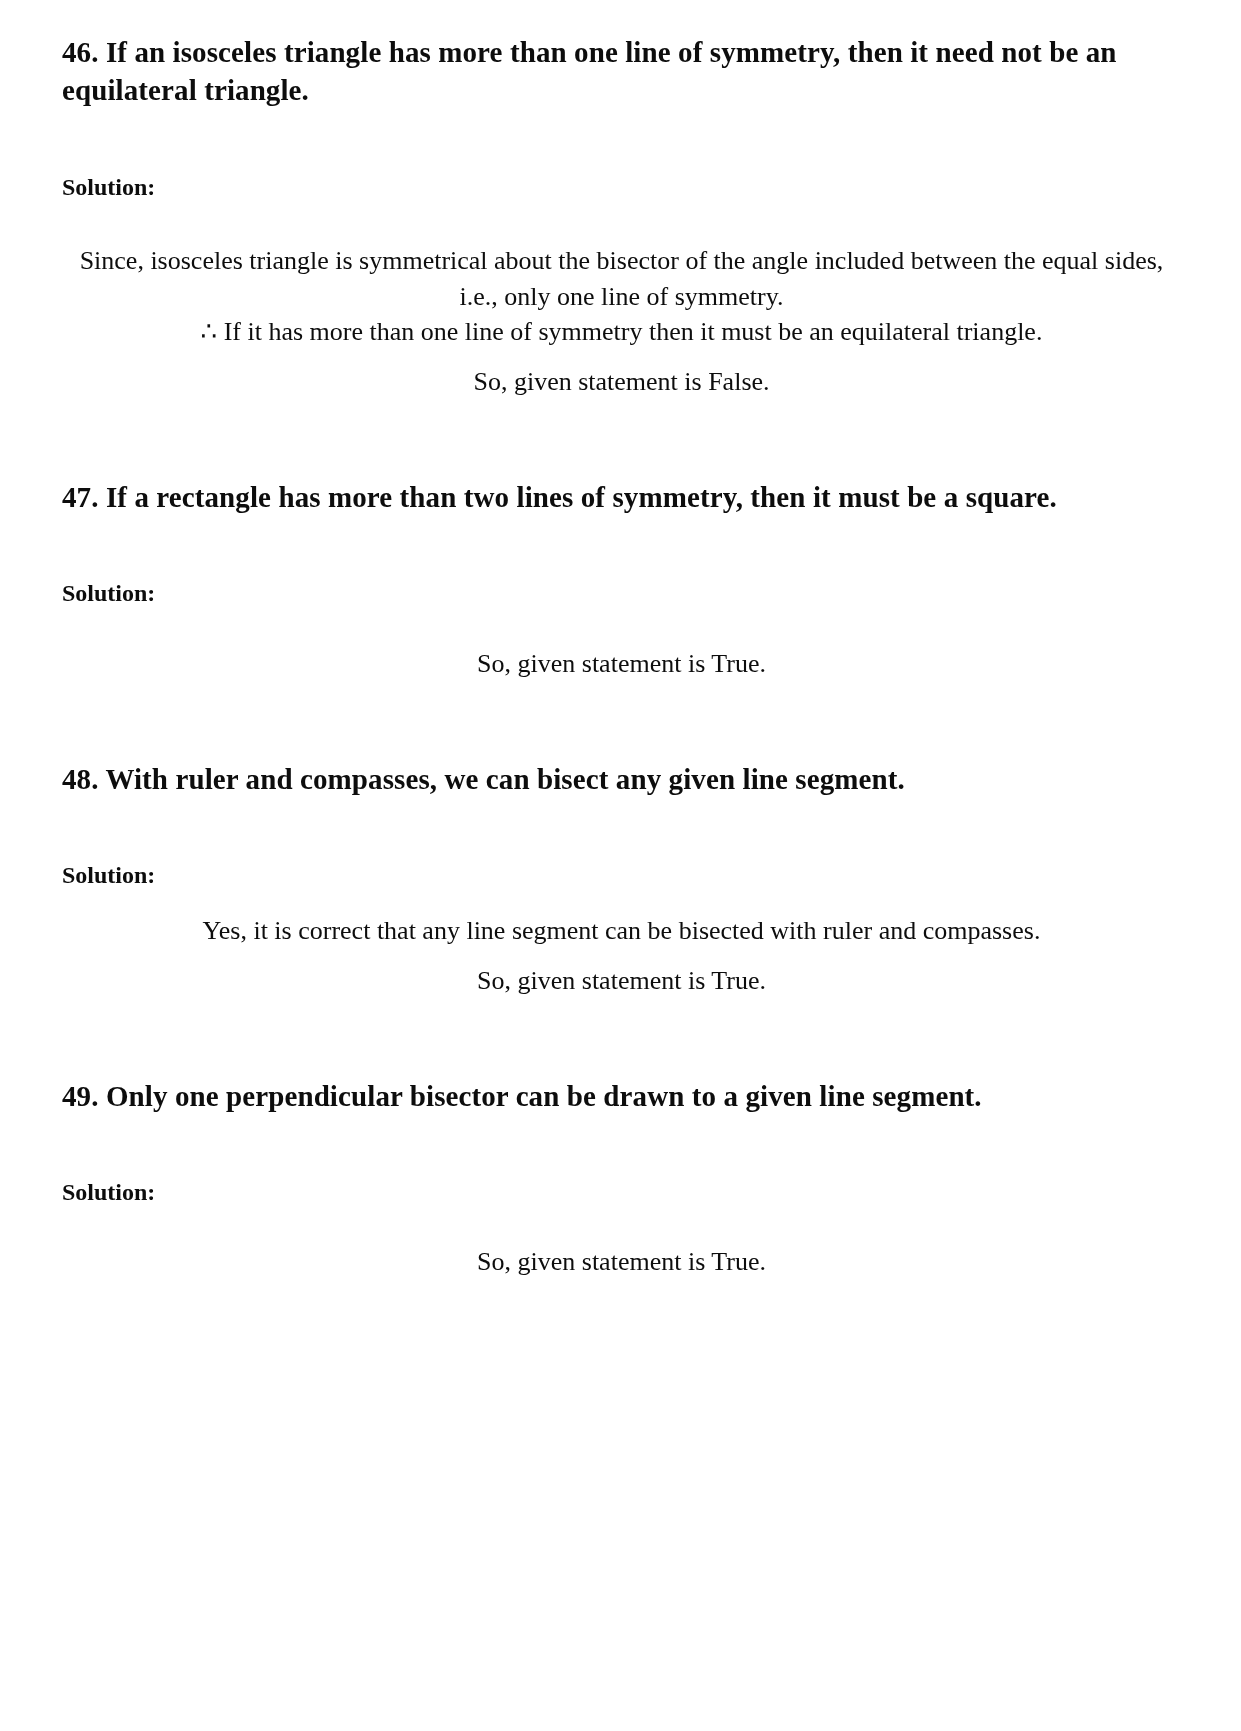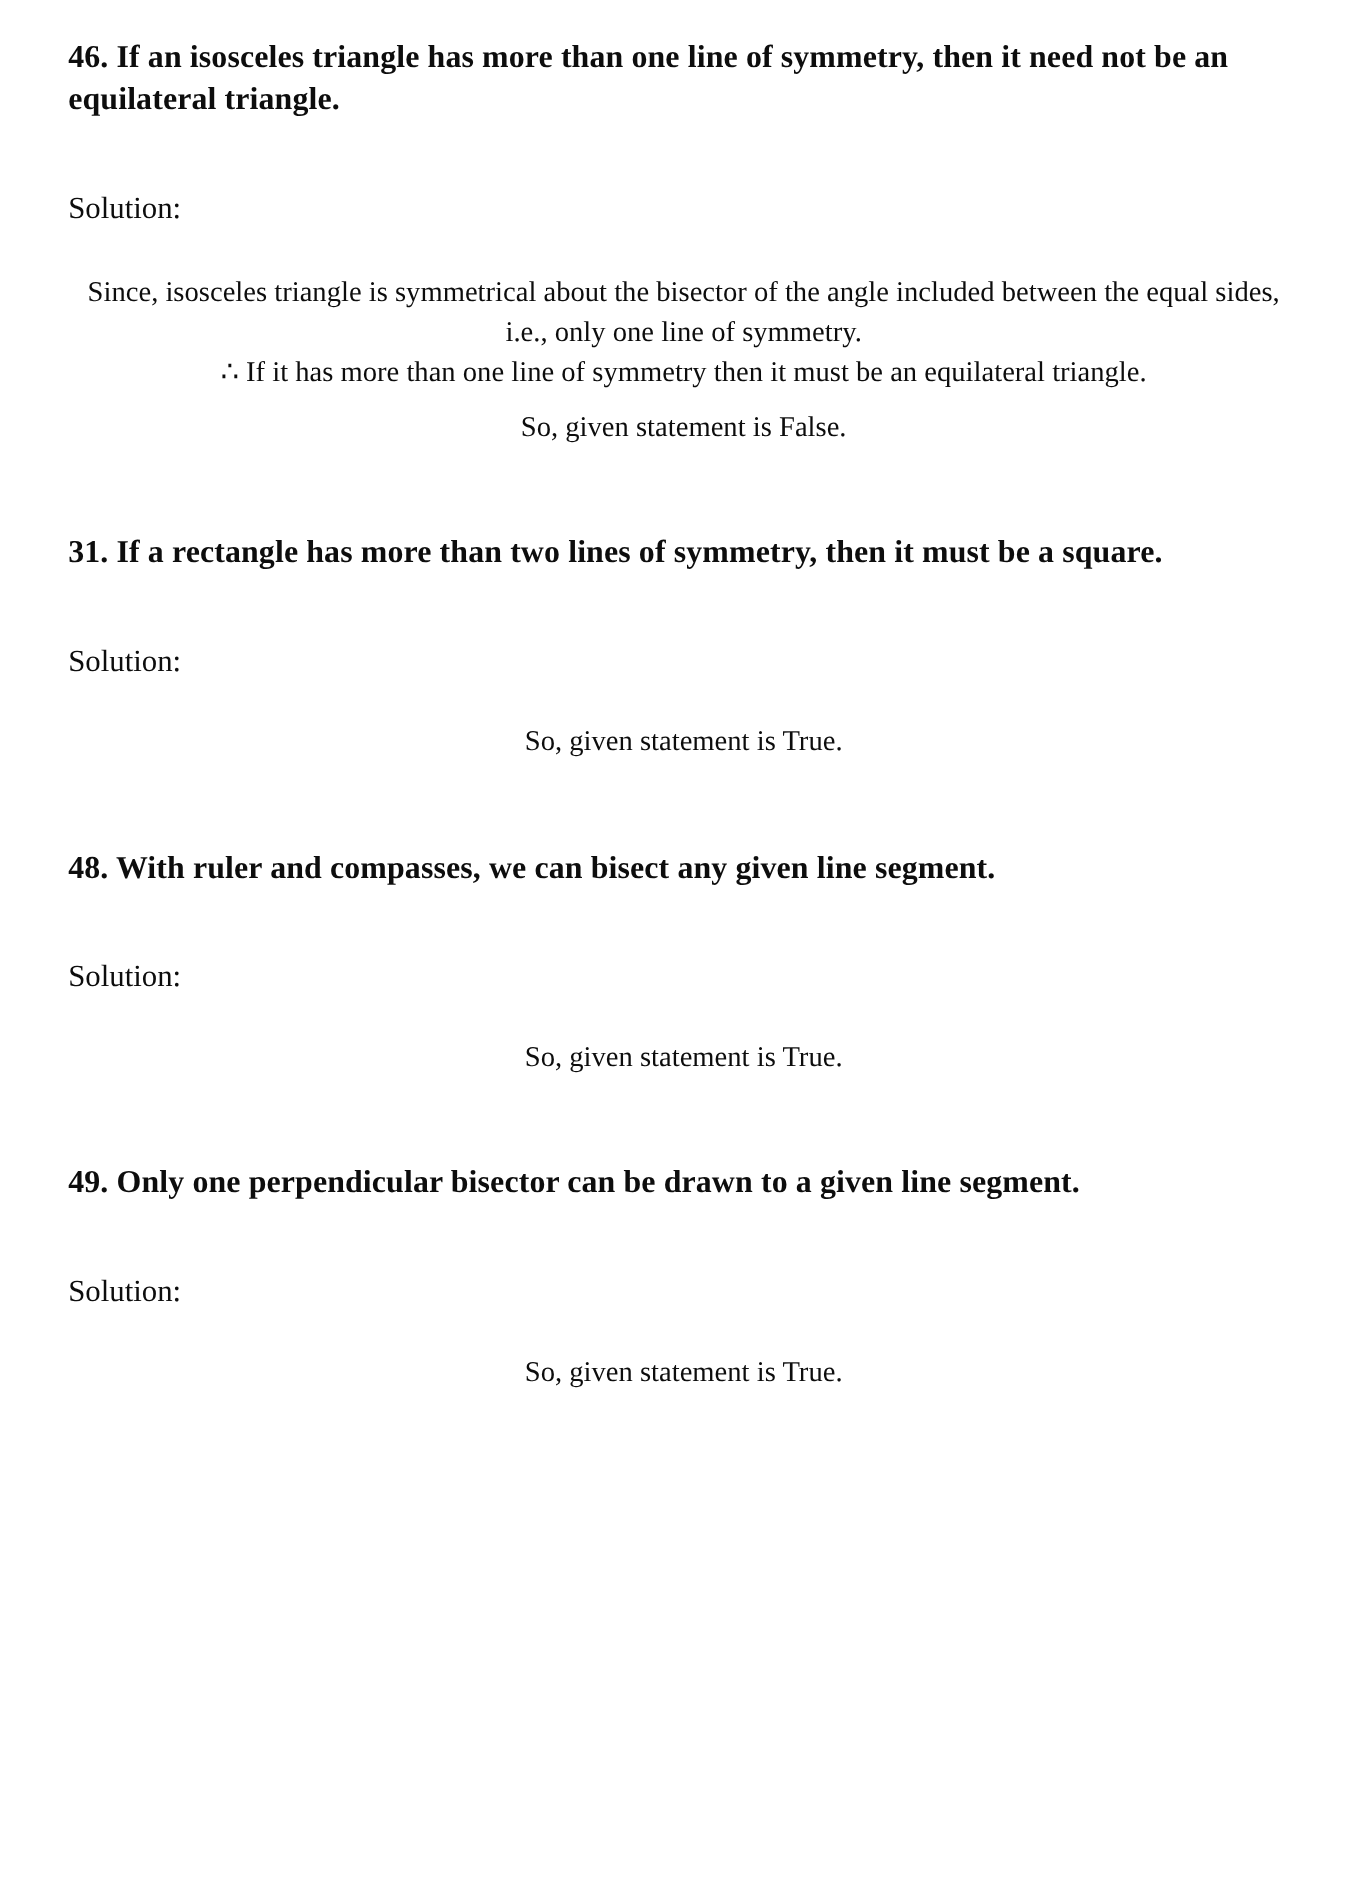--- a/index.html
+++ b/index.html
@@ -21,22 +21,22 @@
     margin-top: 23px;
   }
   .q-heading {
     font-size: 29px;
     font-weight: bold;
     line-height: 1.32;
     letter-spacing: 0.1px;
     margin: 0;
   }
   .sol-heading {
-    font-size: 28px;
-    font-weight: normal;
+    font-size: 24px;
+    font-weight: bold;
     line-height: 1.3;
     margin: 0;
   }
   .body-text {
     font-size: 26px;
     line-height: 1.38;
     margin: 0;
     text-align: center;
   }
   .gap-after-q { height: 62px; }
@@ -58,35 +58,36 @@
     <div class="gap-after-sol"></div>
     <p class="body-text">Since, isosceles triangle is symmetrical about the bisector of the angle included between the equal sides, i.e., only one line of symmetry.</p>
     <p class="body-text">∴ If it has more than one line of symmetry then it must be an equilateral triangle.</p>
     <div class="gap-para"></div>
     <p class="body-text"><span>So, given statement is </span><span class="inline-b">False</span><span>.</span></p>
   </div>
 
   <div class="gap-block"></div>
 
   <div>
-    <p class="q-heading">31. If a rectangle has more than two lines of symmetry, then it must be a square.</p>
+    <p class="q-heading">47. If a rectangle has more than two lines of symmetry, then it must be a square.</p>
     <div class="gap-after-q"></div>
     <p class="sol-heading">Solution:</p>
     <div class="gap-sol-small"></div>
     <div class="gap-para"></div>
     <p class="body-text"><span>So, given statement is </span><span class="inline-b">True</span><span>.</span></p>
   </div>
 
   <div class="gap-block"></div>
 
   <div>
     <p class="q-heading">48. With ruler and compasses, we can bisect any given line segment.</p>
     <div class="gap-after-q"></div>
     <p class="sol-heading">Solution:</p>
     <div class="gap-sol-small"></div>
+    <p class="body-text">Yes, it is correct that any line segment can be bisected with ruler and compasses.</p>
     <div class="gap-para"></div>
     <p class="body-text"><span>So, given statement is </span><span class="inline-b">True</span><span>.</span></p>
   </div>
 
   <div class="gap-block"></div>
 
   <div>
     <p class="q-heading">49. Only one perpendicular bisector can be drawn to a given line segment.</p>
     <div class="gap-after-q"></div>
     <p class="sol-heading">Solution:</p>

